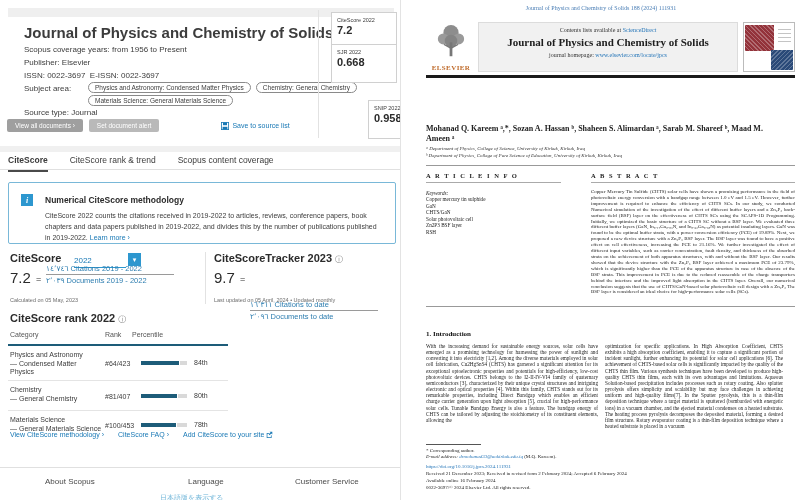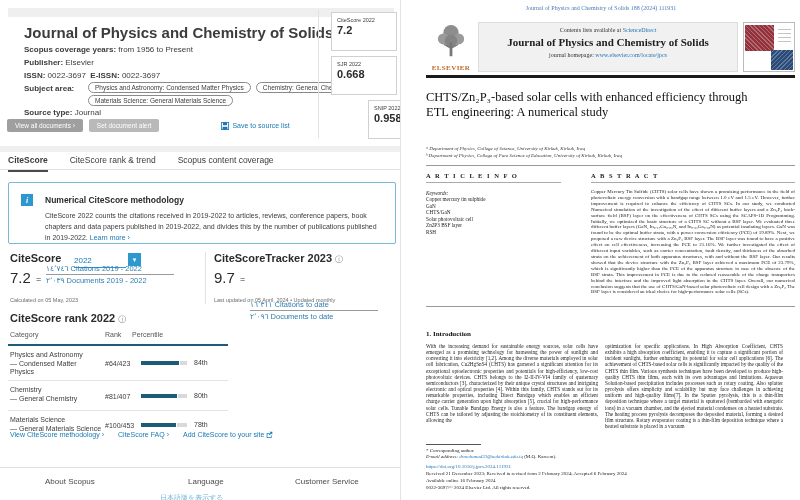--- a/index.html
+++ b/index.html
@@ -4,21 +4,21 @@
 <style>
   * { margin:0; padding:0; box-sizing:border-box; }
   html,body { width:800px; height:500px; overflow:hidden; background:#fff; }
   body { font-family:"Liberation Sans", sans-serif; position:relative; }
 
   
   .scopus { position:absolute; left:0; top:0; width:400px; height:500px; background:#fff; }
   .topbar { position:absolute; left:8px; top:8px; width:386px; height:9px; background:#efefef; }
   .s-title { position:absolute; left:24px; top:24px; font-size:15px; font-weight:600; color:#3c3c3c; }
   .meta { position:absolute; left:24px; font-size:8px; color:#3c3c3c; }
-  .meta b { font-weight:700; }
+  .meta b { font-weight:400; }
   .chiprow { position:absolute; left:88px; display:flex; gap:5px; }
   .chip { border:1px solid #8a8a8a; border-radius:8px; padding:1px 6px; font-size:6.5px; color:#3c3c3c; white-space:nowrap; background:#fff; }
   .btnrow { position:absolute; left:7px; top:119px; display:flex; gap:6px; align-items:center; }
   .gbtn { border:none; color:#fff; font-size:6.5px; padding:3px 8px; border-radius:2px; font-family:inherit; }
   .gbtn.b1 { background:#9f9f9f; }
   .gbtn.b2 { background:#b9b9b9; }
   .savelink { display:flex; align-items:center; gap:3px; color:#1878b5; font-size:7px; margin-left:56px; cursor:pointer; }
   .vline-metrics { position:absolute; left:318px; top:10px; width:1px; height:128px; background:#e2e2e2; }
   .mbox { position:absolute; left:331px; width:66px; height:39px; border:1px solid #d0d0d0; padding:4px 5px; background:#fff; }
   .mbox .ml { font-size:5.5px; color:#3c3c3c; }
@@ -154,21 +154,21 @@
         </svg>
       <span>Save to source list</span>
     </span>
   </div>
 
   <div class="vline-metrics"></div>
   <div class="mbox" style="top:12px;">
     <div class="ml">CiteScore 2022</div>
     <div class="mv">7.2</div>
   </div>
-  <div class="mbox" style="top:56px;">
+  <div class="mbox" style="top:44px;">
     <div class="ml">SJR 2022</div>
     <div class="mv">0.668</div>
   </div>
   <div class="mbox" style="top:100px;margin-left:37px;">
     <div class="ml">SNIP 2022</div>
     <div class="mv">0.958</div>
   </div>
 
   <div class="cardgap"></div>
   <div class="tabs">
@@ -304,21 +304,21 @@
   </div>
 
   <div class="cover">
     <div class="red"></div>
     <div class="blue"></div>
     <div class="tx"></div>
   </div>
 
   <div class="blackbar"></div>
 
-  <div class="p-title">CHTS/Zn₂P₃-based solar cells with enhanced efficiency through ETL engineering: A numerical study</div>
+  <div class="p-authors">Mohanad Q. Kareem ᵃ,*, Sozan A. Hassan ᵇ, Shaheen S. Alimardan ᵃ, Sarab M. Shareef ᵇ, Maad M. Ameen ᵃ</div>
   <div class="p-affs">
     <div>ᵃ Department of Physics, College of Science, University of Kirkuk, Kirkuk, Iraq</div>
     <div>ᵇ Department of Physics, College of Pure Science of Education, University of Kirkuk, Kirkuk, Iraq</div>
   </div>
 
   <div class="rule" style="top:165px;"></div>
 
   <div class="ai">
     <div class="colhead">A R T I C L E   I N F O</div>
     <div class="colrule"></div>

